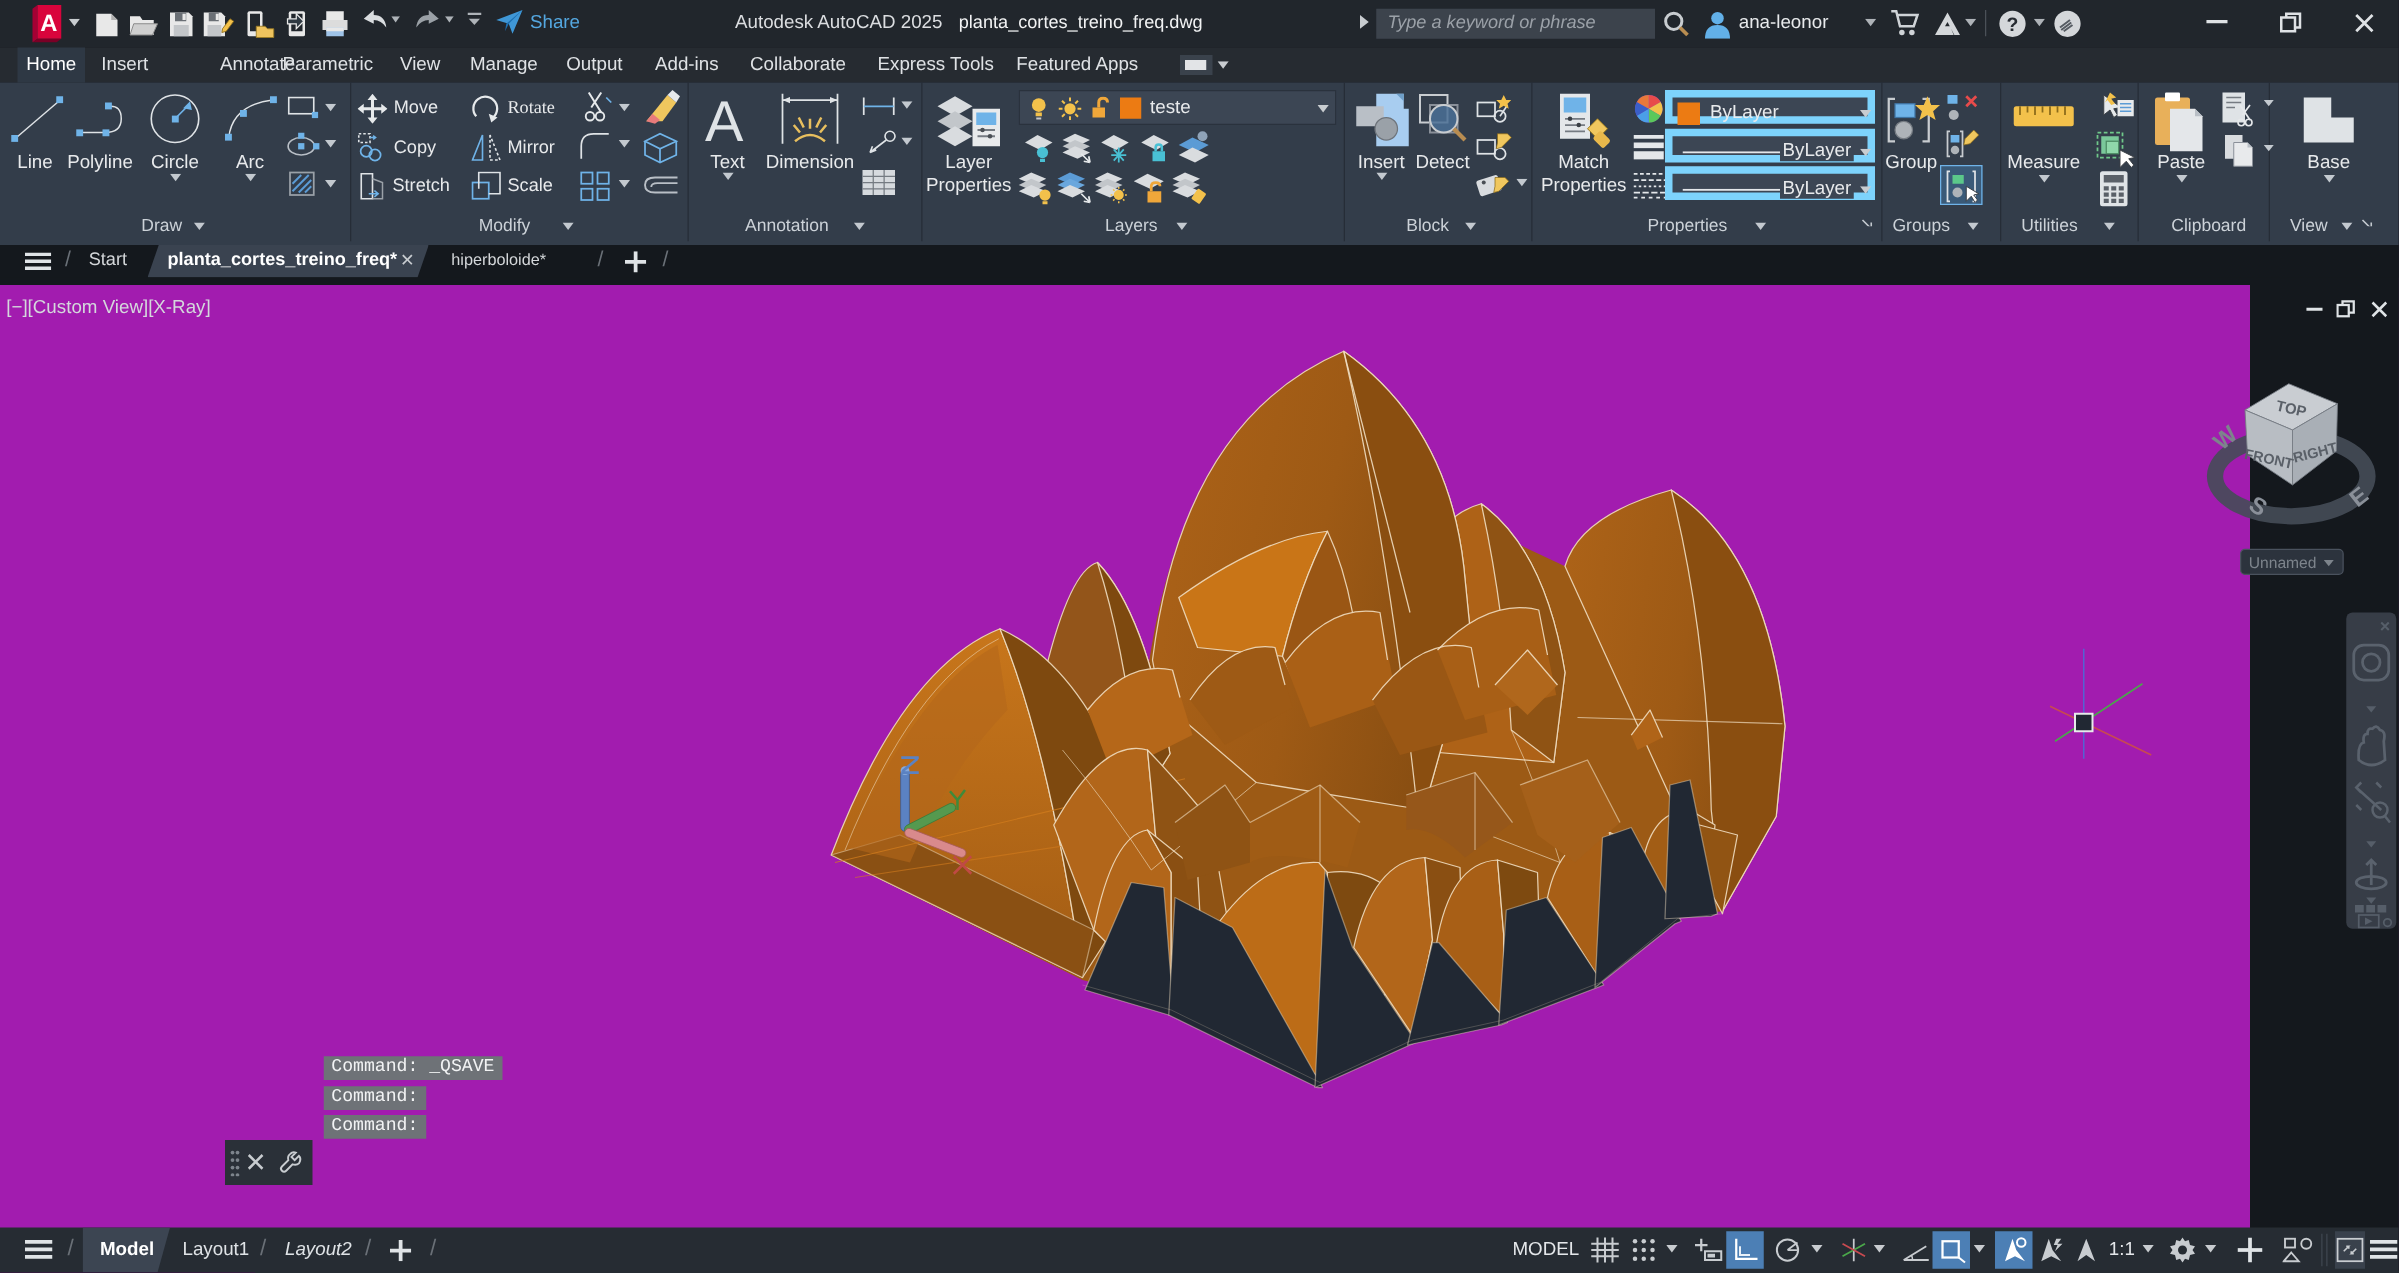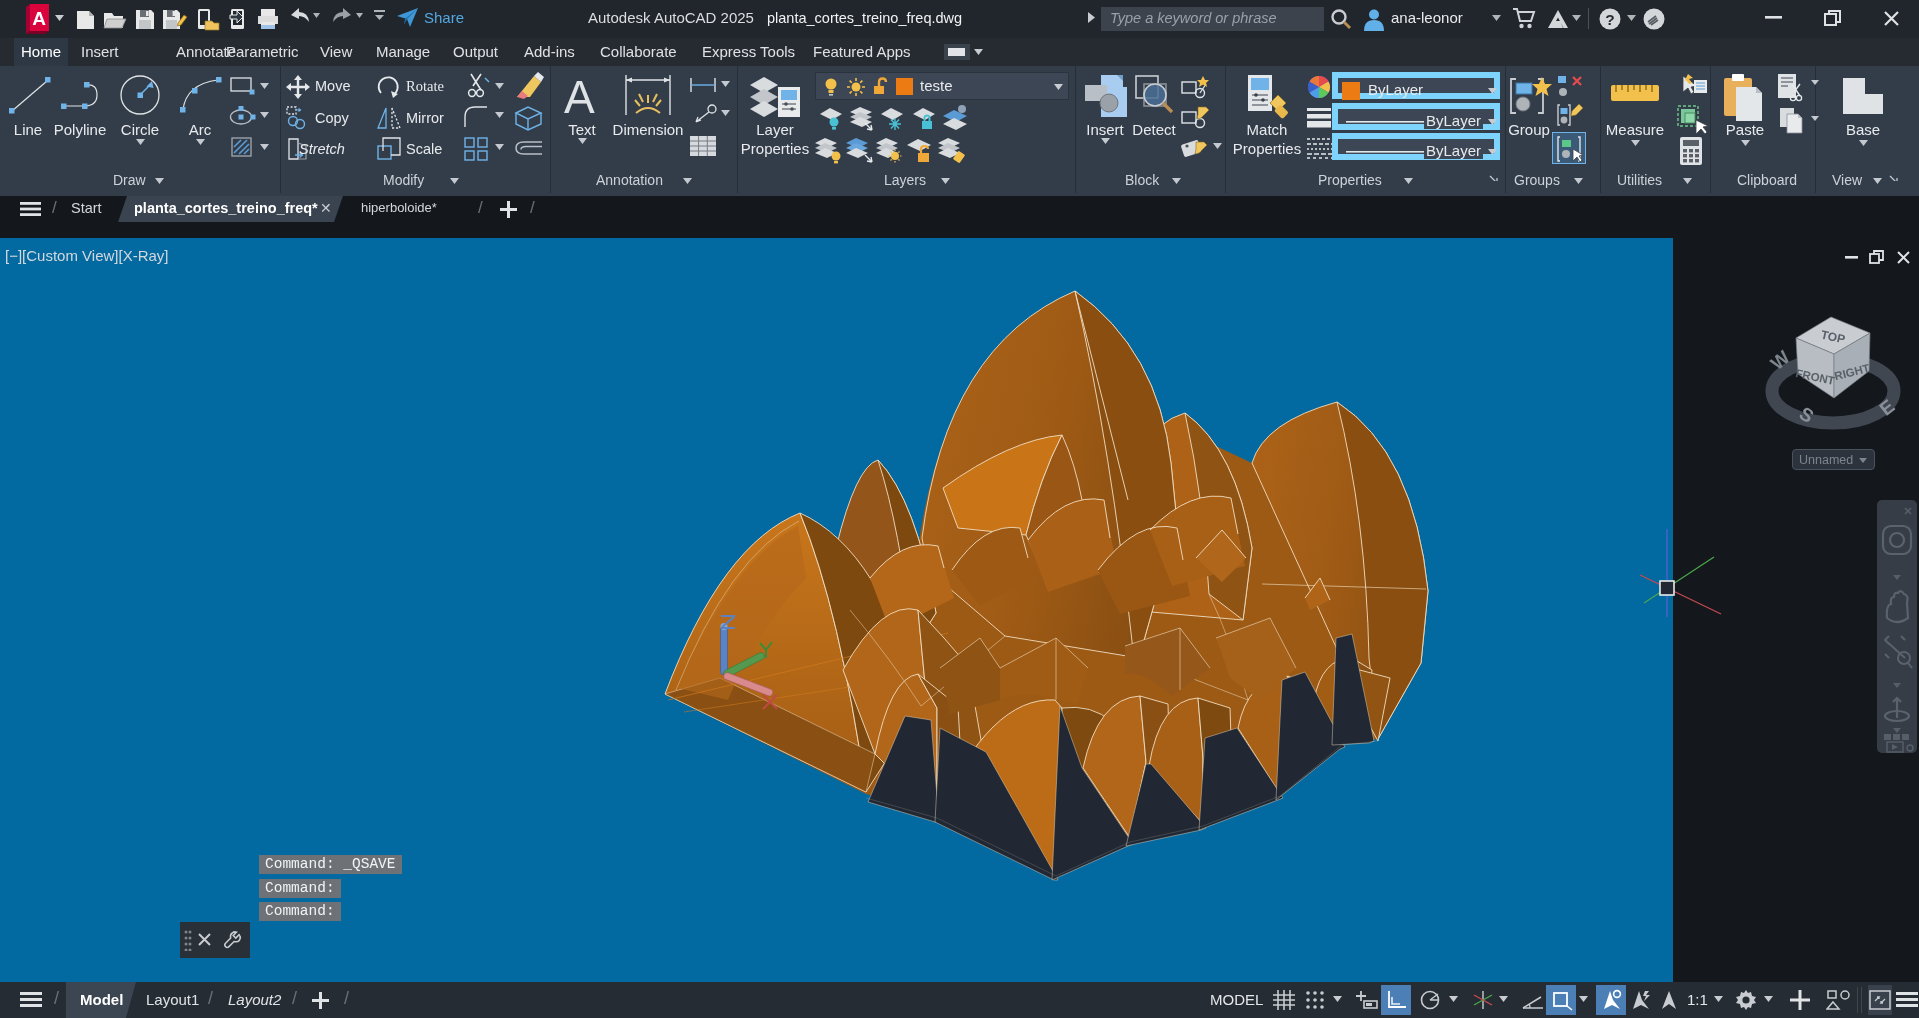--- a/index.html
+++ b/index.html
@@ -3,21 +3,21 @@
 <meta charset="utf-8">
 <style>
   * { margin:0; padding:0; box-sizing:border-box; }
   html,body { width:1919px; height:1018px; overflow:hidden; background:#14181d; font-family:"Liberation Sans", sans-serif; }
   #app { position:relative; width:1919px; height:1018px; }
 
   #titlebar { position:absolute; left:0; top:0; width:1919px; height:38px; background:#21262c; }
   #menurow  { position:absolute; left:0; top:38px; width:1919px; height:28px; background:#262b31; }
   #ribbon   { position:absolute; left:0; top:66px; width:1919px; height:130px; background:#333d4a; }
   #filetabs { position:absolute; left:0; top:196px; width:1919px; height:26px; background:#14181d; }
-  #viewport { position:absolute; left:0; top:238px; width:1673px; height:760px; background:#0369a1; }
+  #viewport { position:absolute; left:0; top:228px; width:1800px; height:760px; background:#a21caf; }
   #statusbar{ position:absolute; left:0; top:982px; width:1919px; height:36px; background:#262c33; }
 
   .ticon { position:absolute; top:7px; }
   .ttext { position:absolute; color:#e4e6e8; font-size:15px; top:9px; white-space:nowrap; }
   .menu-item { position:absolute; top:0; height:28px; line-height:28px; color:#dfe2e5; font-size:15px; }
   #home-tab { position:absolute; left:14px; top:0; width:54px; height:28px; background:#2e3844; color:#fff; font-size:15px; line-height:28px; text-align:center; }
 
   .vsep { position:absolute; top:0; width:1px; height:127px; background:#262d37; }
   .pl { position:absolute; top:104px; height:23px; line-height:21px; font-size:14px; color:#ccd2d8; }
   .dd { position:absolute; width:10px; height:7px; }
@@ -318,21 +318,21 @@
     <path d="M10 4 L14 4 M12.5 2.5 L14.5 4 L12.5 5.5" stroke="#6fb3e8" stroke-width="1.2" fill="none"></path>
     <circle cx="7" cy="15" r="4.5" stroke="#6fb3e8" stroke-width="1.4" fill="none"></circle>
     <circle cx="14" cy="18" r="4.5" stroke="#6fb3e8" stroke-width="1.4" fill="none"></circle>
   </svg>
   <div class="ml" style="left:315px; top:44px;">Copy</div>
   <svg class="sic" style="left:286px; top:71px;" width="24" height="24" viewBox="0 0 24 24">
     <path d="M3 2 L12 2 L12 22 L3 22 Z" stroke="#dfe3e6" stroke-width="1.3" fill="none"></path>
     <path d="M12 6 L20 9 L20 22 L12 22" stroke="#9aa1a8" stroke-width="1.2" fill="none"></path>
     <path d="M9 18 L16 18 M13.5 15.5 L16.5 18 L13.5 20.5" stroke="#6fb3e8" stroke-width="1.3" fill="none"></path>
   </svg>
-  <div class="ml" style="left:299px; top:75px;font-style:italic;">Stretch</div>
+  <div class="ml" style="left:314px; top:75px;">Stretch</div>
   <svg class="sic" style="left:377px; top:9px;" width="24" height="24" viewBox="0 0 24 24">
     <path d="M4 18 A 9.5 9.5 0 1 1 16 20" stroke="#e6e9eb" stroke-width="1.8" fill="none"></path>
     <polygon points="16,23 21,19 14,16" fill="#e6e9eb"></polygon>
   </svg>
   <div class="ml" style="left:406px; top:12px;font-family:Liberation Serif, serif;">Rotate</div>
   <svg class="sic" style="left:377px; top:40px;" width="24" height="24" viewBox="0 0 24 24">
     <polygon points="9,2 9,22 1,22" stroke="#6fb3e8" stroke-width="1.3" fill="none"></polygon>
     <polygon points="15,2 15,22 23,22" stroke="#dfe3e6" stroke-width="1.3" fill="none" stroke-dasharray="2.2 1.8"></polygon>
   </svg>
   <div class="ml" style="left:406px; top:44px;">Mirror</div>

